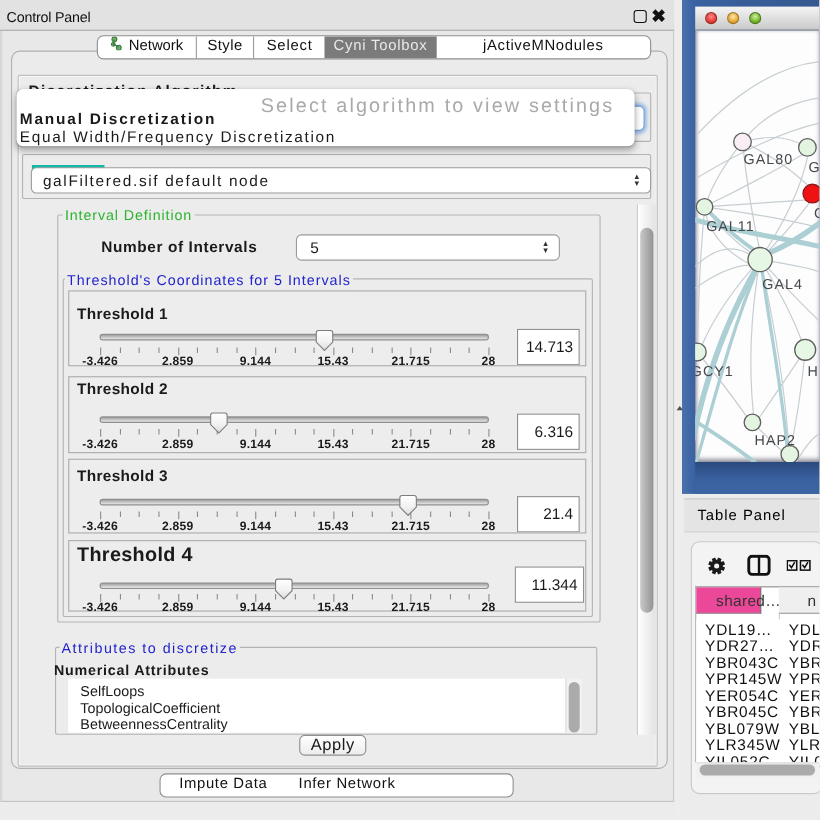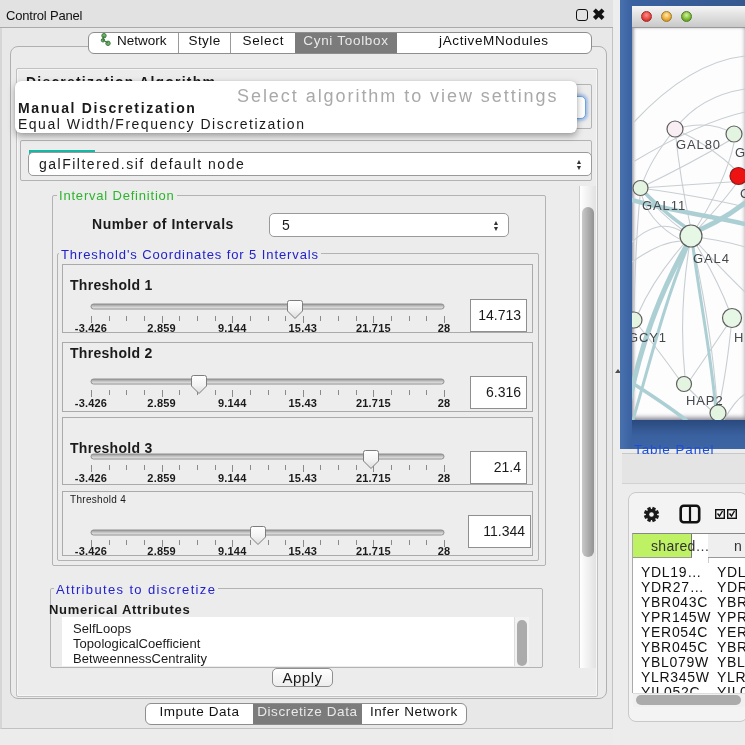--- a/index.html
+++ b/index.html
@@ -111,35 +111,35 @@
     <text x="29.0" y="65" font-size="11" font-weight="bold" text-anchor="middle" fill="#1a1a1a" letter-spacing="0.2">-3.426</text>
     <text x="99.6" y="65" font-size="11" font-weight="bold" text-anchor="middle" fill="#1a1a1a" letter-spacing="0.2">2.859</text>
     <text x="170.2" y="65" font-size="11" font-weight="bold" text-anchor="middle" fill="#1a1a1a" letter-spacing="0.2">9.144</text>
     <text x="240.8" y="65" font-size="11" font-weight="bold" text-anchor="middle" fill="#1a1a1a" letter-spacing="0.2">15.43</text>
     <text x="311.4" y="65" font-size="11" font-weight="bold" text-anchor="middle" fill="#1a1a1a" letter-spacing="0.2">21.715</text>
     <text x="382.0" y="65" font-size="11" font-weight="bold" text-anchor="middle" fill="#1a1a1a" letter-spacing="0.2">28</text>
     <path d="M131.5,33.5 H142.5 Q144.5,33.5 144.5,35.5 V44 L137,51.5 L129.5,44 V35.5 Q129.5,33.5 131.5,33.5 Z" fill="url(#thumbg)" stroke="#7d7d7d" stroke-width="1"></path>
   </svg>
 <div class="abs vbox" style="left:470px;top:376px;width:57px;height:33px;line-height:31px">6.316</div>
 <div class="abs tpanel" style="left:62px;top:417px;width:471px;height:68px"></div>
-<div class="abs" style="left:70px;top:440px;font-size:14px;font-weight:bold;letter-spacing:0.3px">Threshold 3</div>
+<div class="abs" style="left:70px;top:424px;font-size:14px;font-weight:bold;letter-spacing:0.3px">Threshold 3</div>
 <svg class="abs" style="left:62px;top:417px" width="472" height="68">
     <rect x="29" y="37" width="353" height="5" rx="2.5" fill="url(#trackg)" stroke="#8f8f8f" stroke-width="1"></rect>
     <path d="M29.5,48v7 M47.5,48v5 M64.5,48v5 M82.5,48v5 M100.5,48v7 M117.5,48v5 M135.5,48v5 M153.5,48v5 M170.5,48v7 M188.5,48v5 M206.5,48v5 M223.5,48v5 M241.5,48v7 M258.5,48v5 M276.5,48v5 M294.5,48v5 M311.5,48v7 M329.5,48v5 M347.5,48v5 M364.5,48v5 M382.5,48v7" stroke="#8a8a8a" stroke-width="1" fill="none"></path>
     <text x="29.0" y="65" font-size="11" font-weight="bold" text-anchor="middle" fill="#1a1a1a" letter-spacing="0.2">-3.426</text>
     <text x="99.6" y="65" font-size="11" font-weight="bold" text-anchor="middle" fill="#1a1a1a" letter-spacing="0.2">2.859</text>
     <text x="170.2" y="65" font-size="11" font-weight="bold" text-anchor="middle" fill="#1a1a1a" letter-spacing="0.2">9.144</text>
     <text x="240.8" y="65" font-size="11" font-weight="bold" text-anchor="middle" fill="#1a1a1a" letter-spacing="0.2">15.43</text>
     <text x="311.4" y="65" font-size="11" font-weight="bold" text-anchor="middle" fill="#1a1a1a" letter-spacing="0.2">21.715</text>
     <text x="382.0" y="65" font-size="11" font-weight="bold" text-anchor="middle" fill="#1a1a1a" letter-spacing="0.2">28</text>
     <path d="M303.5,33.5 H314.5 Q316.5,33.5 316.5,35.5 V44 L309,51.5 L301.5,44 V35.5 Q301.5,33.5 303.5,33.5 Z" fill="url(#thumbg)" stroke="#7d7d7d" stroke-width="1"></path>
   </svg>
 <div class="abs vbox" style="left:470px;top:451px;width:57px;height:33px;line-height:31px">21.4</div>
 <div class="abs tpanel" style="left:62px;top:491px;width:471px;height:65px"></div>
-<div class="abs" style="left:70px;top:494px;font-size:10px;font-weight:normal;letter-spacing:0.3px">Threshold 4</div>
+<div class="abs" style="left:70px;top:494px;font-size:18px;font-weight:bold;letter-spacing:0.3px">Threshold 4</div>
 <svg class="abs" style="left:62px;top:491px" width="472" height="65">
     <rect x="29" y="39" width="353" height="5" rx="2.5" fill="url(#trackg)" stroke="#8f8f8f" stroke-width="1"></rect>
     <path d="M29.5,49v7 M47.5,49v5 M64.5,49v5 M82.5,49v5 M100.5,49v7 M117.5,49v5 M135.5,49v5 M153.5,49v5 M170.5,49v7 M188.5,49v5 M206.5,49v5 M223.5,49v5 M241.5,49v7 M258.5,49v5 M276.5,49v5 M294.5,49v5 M311.5,49v7 M329.5,49v5 M347.5,49v5 M364.5,49v5 M382.5,49v7" stroke="#8a8a8a" stroke-width="1" fill="none"></path>
     <text x="29.0" y="64" font-size="11" font-weight="bold" text-anchor="middle" fill="#1a1a1a" letter-spacing="0.2">-3.426</text>
     <text x="99.6" y="64" font-size="11" font-weight="bold" text-anchor="middle" fill="#1a1a1a" letter-spacing="0.2">2.859</text>
     <text x="170.2" y="64" font-size="11" font-weight="bold" text-anchor="middle" fill="#1a1a1a" letter-spacing="0.2">9.144</text>
     <text x="240.8" y="64" font-size="11" font-weight="bold" text-anchor="middle" fill="#1a1a1a" letter-spacing="0.2">15.43</text>
     <text x="311.4" y="64" font-size="11" font-weight="bold" text-anchor="middle" fill="#1a1a1a" letter-spacing="0.2">21.715</text>
     <text x="382.0" y="64" font-size="11" font-weight="bold" text-anchor="middle" fill="#1a1a1a" letter-spacing="0.2">28</text>
     <path d="M190.5,35.5 H201.5 Q203.5,35.5 203.5,37.5 V46 L196,53.5 L188.5,46 V37.5 Q188.5,35.5 190.5,35.5 Z" fill="url(#thumbg)" stroke="#7d7d7d" stroke-width="1"></path>
@@ -159,21 +159,20 @@
 
 <div class="abs" style="left:579px;top:186px;width:17px;height:482px;background:linear-gradient(to right,#ffffff,#e2e2e2);border-left:1px solid #cacaca"></div>
 <div class="abs" style="left:582px;top:207px;width:12px;height:350px;background:linear-gradient(to right,#c9c9c9,#939393);border-radius:6px"></div>
 
 
 <div class="abs" style="left:272px;top:668px;width:61px;height:19px;background:linear-gradient(#ffffff,#ededed);border:1px solid #8f8f8f;border-radius:5px;text-align:center;line-height:17px;font-size:15px;letter-spacing:0.5px">Apply</div>
 
 
 <div class="abs" style="left:145px;top:703px;width:322px;height:22px;background:#fff;border:1px solid #8e8e8e;border-radius:6px;display:flex;overflow:hidden">
   <div class="seg" style="width:114px">Impute Data</div>
-  <div class="seg dark" style="width:116px;border-left:none">Discretize Data</div>
   <div class="seg" style="width:111px;border-left:none">Infer Network</div>
 </div>
 
 
 <div class="abs" style="left:15px;top:81px;width:562px;height:52px;background:#fff;border-radius:6px;box-shadow:0 3px 7px rgba(0,0,0,0.35),0 0 1px rgba(0,0,0,0.2);z-index:50"></div>
 <div class="abs" style="left:237px;top:86px;color:#a9a9a9;font-size:18px;letter-spacing:1.95px;z-index:51">Select algorithm to view settings</div>
 <div class="abs" style="left:18px;top:100px;font-size:14px;font-weight:bold;letter-spacing:1.65px;z-index:51">Manual Discretization</div>
 <div class="abs" style="left:18px;top:115.5px;font-size:14px;letter-spacing:1.5px;z-index:51">Equal Width/Frequency Discretization</div>
 
 
@@ -248,21 +247,21 @@
 <text x="693" y="262.5">GAL4</text>
 <text x="628" y="341.5">GCY1</text>
 <text x="734" y="341.5">H</text>
 <text x="686" y="404.5">HAP2</text>
 </g>
 </g>
 </svg>
 
 
 <div class="abs" style="left:622px;top:453px;width:123px;height:31px;background:#e4e4e4;border-top:1px solid #c8c8c8;border-bottom:1px solid #d2d2d2"></div>
-<div class="abs" style="left:634px;top:442px;font-size:13.5px;letter-spacing:0.9px;color:#1d4ed8">Table Panel</div>
+<div class="abs" style="left:634px;top:461px;font-size:13.5px;letter-spacing:0.9px;color:#000000">Table Panel</div>
 
 <div class="abs" style="left:628px;top:492px;width:120px;height:230px;background:#f3f3f3;border:1px solid #c9c9c9;border-radius:8px"></div>
 
 <svg class="abs" style="left:643px;top:506px" width="17" height="17">
     <path d="M8.5,8.5 L15.52,11.41 M8.5,8.5 L11.41,15.52 M8.5,8.5 L5.59,15.52 M8.5,8.5 L1.48,11.41 M8.5,8.5 L1.48,5.59 M8.5,8.5 L5.59,1.48 M8.5,8.5 L11.41,1.48 M8.5,8.5 L15.52,5.59" stroke="#1a1a1a" stroke-width="3.4" fill="none"></path>
     <circle cx="8.5" cy="8.5" r="5.6" fill="#1a1a1a"></circle>
     <circle cx="8.5" cy="8.5" r="2.3" fill="#f3f3f3"></circle>
   </svg>
 <svg class="abs" style="left:679px;top:504px" width="22" height="20">
     <rect x="1.7" y="1.7" width="18.5" height="16.5" rx="3" fill="none" stroke="#111" stroke-width="2.6"></rect>
@@ -272,21 +271,21 @@
     <g fill="none" stroke="#111" stroke-width="1.4">
       <rect x="0.7" y="0.7" width="8.6" height="8.6"></rect>
       <rect x="12.7" y="0.7" width="8.6" height="8.6"></rect>
       <path d="M2.5,4.5 l2,2.5 3-5"></path>
       <path d="M14.5,4.5 l2,2.5 3-5"></path>
     </g>
   </svg>
 
 
 <div class="abs" style="left:632px;top:533px;width:113px;height:160px;background:#fff;border-top:1px solid #888;border-left:1px solid #aaa"></div>
-<div class="abs" style="left:633px;top:534px;width:59px;height:24px;background:#bef264;border-right:1px solid #777;border-bottom:1px solid #999;font-size:14px;letter-spacing:0.3px;color:#333;padding-left:18px;line-height:24px">shared…</div>
+<div class="abs" style="left:633px;top:534px;width:59px;height:24px;background:#ec4899;border-right:1px solid #777;border-bottom:1px solid #999;font-size:14px;letter-spacing:0.3px;color:#333;padding-left:18px;line-height:24px">shared…</div>
 <div class="abs" style="left:708px;top:534px;width:37px;height:24px;background:#efefef;border-bottom:1px solid #999;font-size:14px;color:#333;padding-left:26px;line-height:24px">n</div>
 <div class="abs" style="left:707.5px;top:558px;width:1px;height:136px;background:#ccc"></div>
 <div class="abs trow" style="top:563px">
     <span class="c1">YDL19…</span>
     <span class="c2">YDL1</span>
   </div>
 <div class="abs trow" style="top:578px">
     <span class="c1">YDR27…</span>
     <span class="c2">YDR2</span>
   </div>

